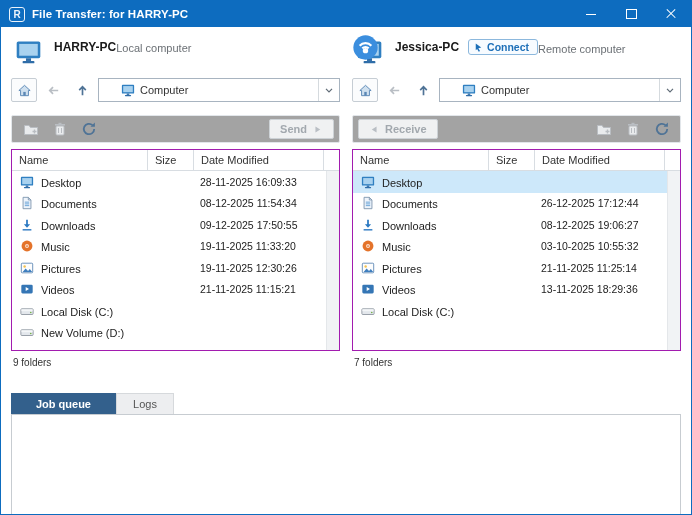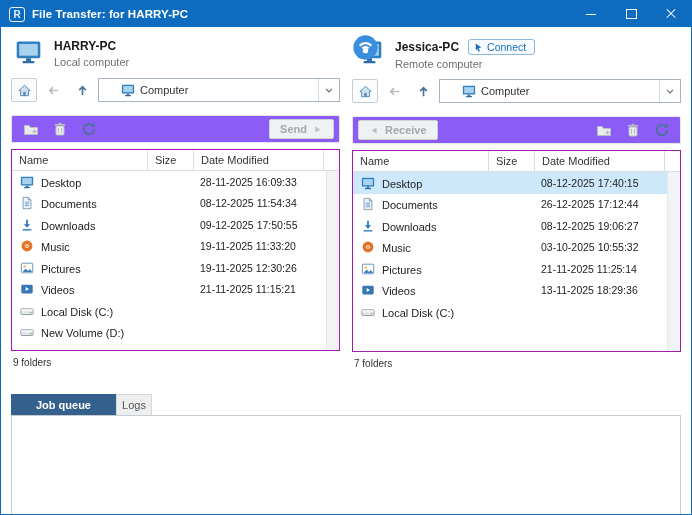--- a/index.html
+++ b/index.html
@@ -20,42 +20,42 @@
   .wc-close::after { transform:rotate(-45deg); }
 
   
   .panels { display:flex; gap:12px; padding:8px 10px 0; }
   .panel { width:330px; }
 
   .pc-header { display:flex; align-items:flex-start; gap:9px; padding:3px 2px 9px; }
   .pc-icon { position:relative; width:32px; }
   .pc-icon svg { width:31px; height:27px; }
   .remote-badge { position:absolute; left:-4px; top:-4px; width:12px; height:12px; }
-  .pc-names { display:flex; flex-direction:column; padding-top:1px; }
+  .pc-names { display:flex; flex-direction:row; padding-top:1px;align-items:flex-end; }
   .pc-name-row { display:flex; align-items:center; gap:9px; }
   .pc-name { font-size:12px; font-weight:bold; color:#1a1a1a; }
   .pc-sub { font-size:11px; color:#6b7075; margin-top:3px; }
-  .connect-btn { display:inline-flex; align-items:center; gap:3px; border:1px solid #8cb8dd; border-radius:3px; background:#f7fbff; color:#1d6fb8; font-size:10.5px; font-weight:normal; padding:1px 8px 1px 4px; cursor:pointer; }
+  .connect-btn { display:inline-flex; align-items:center; gap:3px; border:1px solid #8cb8dd; border-radius:3px; background:#f7fbff; color:#1d6fb8; font-size:10.5px; font-weight:bold; padding:1px 8px 1px 4px; cursor:pointer; }
   .connect-btn svg { width:11px; height:11px; }
 
   
   .nav-bar { display:flex; align-items:center; gap:3px; height:24px; margin-bottom:13px; }
   .nav-btn { width:26px; height:24px; display:flex; align-items:center; justify-content:center; }
   .nav-btn svg { width:15px; height:15px; }
   .nav-btn.bordered { border:1px solid #c6cdd4; border-radius:2px; background:#fbfcfd; }
   .col-dis { color:#b9bec4; }
   .col-en { color:#4f7396; }
   .combo { flex:1; height:24px; border:1px solid #a8b4c0; display:flex; align-items:center; gap:5px; padding-left:22px; background:#fff; font-size:11px; color:#333; }
   .combo .combo-icon svg { width:14px; height:14px; display:block; }
   .combo-label { flex:1; }
   .combo-arrow { width:21px; height:22px; border-left:1px solid #d5dade; display:flex; align-items:center; justify-content:center; color:#5f6b76; }
   .combo-arrow svg { width:12px; height:12px; }
 
   
-  .toolbar { display:flex; align-items:center; gap:2px; height:28px; border:1px solid #e2e6ea; border-radius:2px; background:#8b5cf6; padding:0 5px; margin-bottom:6px; }
+  .toolbar { display:flex; align-items:center; gap:2px; height:28px; border:1px solid #e2e6ea; border-radius:2px; background:#a3a3a3; padding:0 5px; margin-bottom:6px; }
   .tool-btn { width:27px; height:24px; display:flex; align-items:center; justify-content:center; }
   .tool-btn svg { width:16px; height:16px; }
   .push-right { margin-left:auto; }
   .transfer-btn { display:flex; align-items:center; gap:5px; border:1px solid #cdd2d6; background:#f0f1f2; color:#a2a8ae; font-size:11px; font-weight:bold; padding:3px 10px; border-radius:2px; }
   .transfer-btn svg { width:11px; height:11px; }
 
   
   .file-list { border:1px solid #a21caf; height:202px; background:#fff; display:flex; flex-direction:column; }
   .list-header { display:grid; grid-template-columns:136px 46px 130px 1fr; height:21px; border-bottom:1px solid #d8dde2; font-size:11px; color:#333; background:#fff; }
   .hcell { display:flex; align-items:center; padding:0 7px; border-right:1px solid #d8dde2; }
@@ -67,21 +67,21 @@
   .ncell { display:flex; align-items:flex-end; gap:7px; padding-left:8px; overflow:hidden; white-space:nowrap; }
   .fi { width:14px; height:14px; flex:0 0 auto; }
   .dcell { font-size:10.5px; padding-left:6px; white-space:nowrap; }
   .status-line { font-size:10px; color:#333; padding:6px 2px 0; }
 
   
   .bottom-area { margin-top:25px; padding:0 10px;text-align:right; }
   .tabs { display:flex; }
   .tab { height:21px; display:flex; align-items:center; justify-content:center; font-size:11px; cursor:pointer; }
   .tab.active { background:#33608c; color:#fff; width:105px; font-weight:bold; }
-  .tab.inactive { background:#edeef0; color:#555; width:36px; border:1px solid #d6d9dc; border-bottom:none; }
+  .tab.inactive { background:#edeef0; color:#555; width:58px; border:1px solid #d6d9dc; border-bottom:none; }
   .job-panel { border:1px solid #c7ccd1; height:106px; background:#fff; }
 </style>
 </head>
 <body>
 
 <svg width="0" height="0" style="position:absolute" aria-hidden="true">
   <defs>
     <symbol id="i-monitor" viewBox="0 0 16 16">
       <rect x="1" y="2" width="14" height="10" rx="1" fill="#2f7fc1"></rect>
       <rect x="2.5" y="3.5" width="11" height="7" fill="#a9d2ef"></rect>
@@ -427,21 +427,20 @@
         </div>
         <div class="list-body">
           <div class="frow selected">
             <div class="ncell">
                 <svg class="fi">
                   <use href="#i-monitor"></use>
                 </svg>
                 <span>Desktop</span>
               </div>
             <div></div>
-            <div class="dcell">08-12-2025 17:40:15</div>
           </div>
           <div class="frow">
             <div class="ncell">
                 <svg class="fi">
                   <use href="#i-documents"></use>
                 </svg>
                 <span>Documents</span>
               </div>
             <div></div>
             <div class="dcell">26-12-2025 17:12:44</div>

